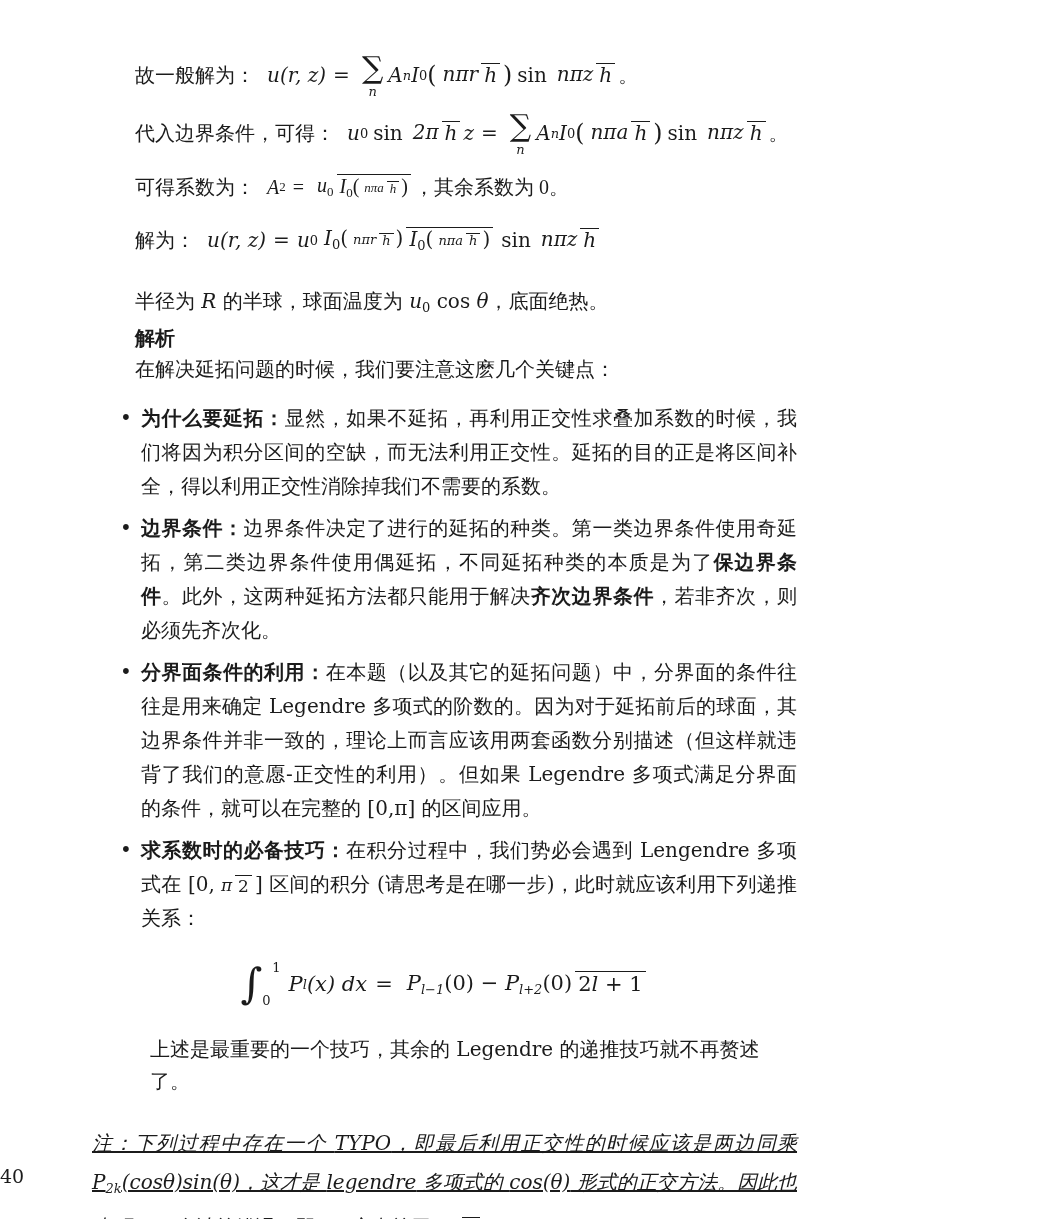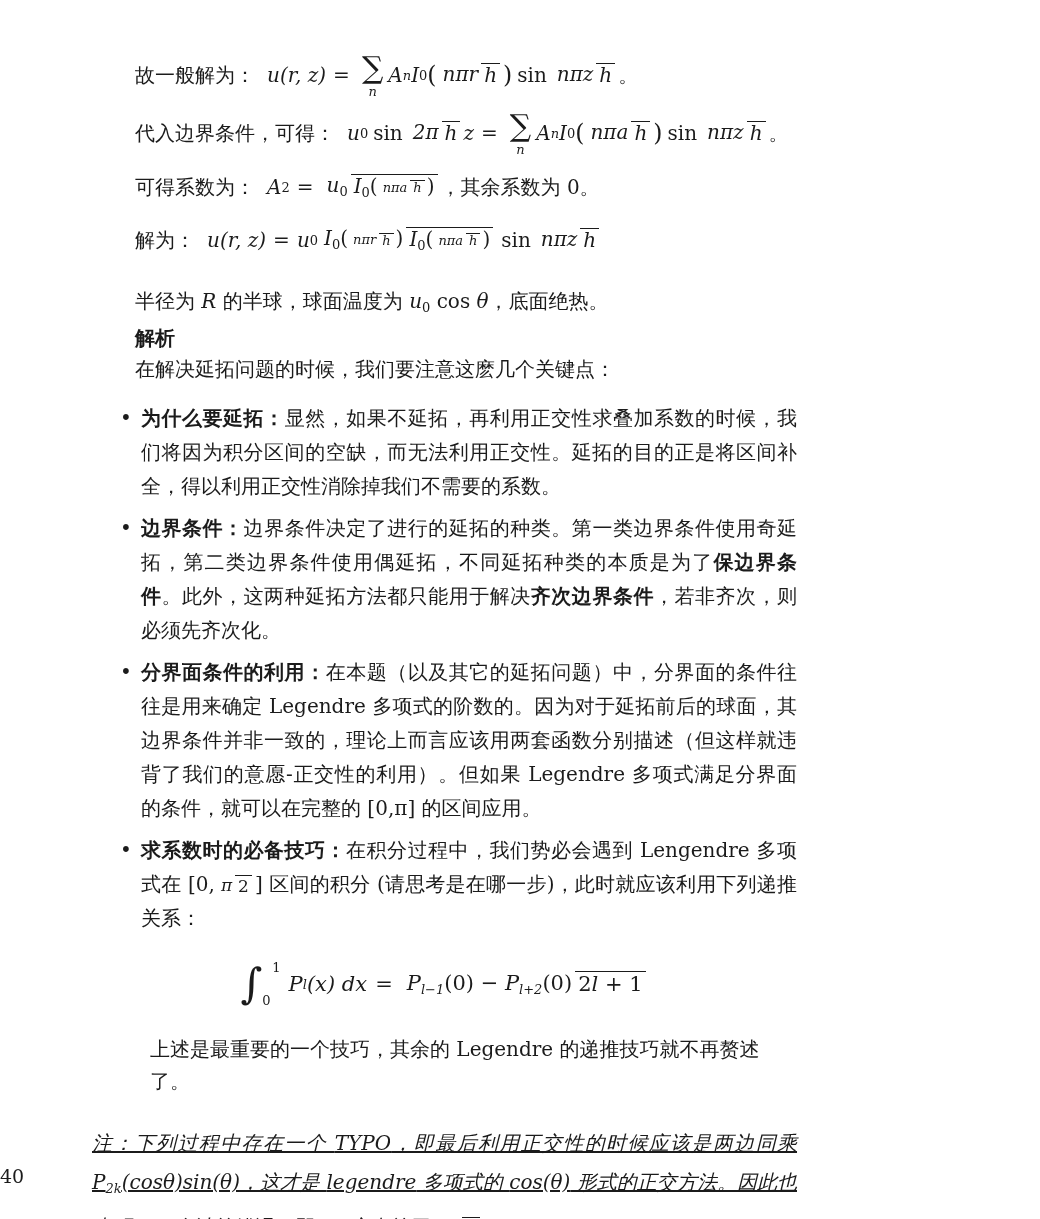--- a/index.html
+++ b/index.html
@@ -22,21 +22,21 @@
   .frac .den{border-top:1.4px solid #1b1b1b;}
   .sfrac{font-size:13px;line-height:1.05;margin:0 2px;}
   .drow{display:inline-flex;align-items:center;}
   .sum{display:inline-flex;flex-direction:column;align-items:center;margin:0 5px;line-height:1;vertical-align:middle;}
   .sum .sigma{font-size:30px;font-style:normal;line-height:1.05;}
   .sum .under{font-size:13px;font-style:italic;margin-top:1px;}
   .sb{font-size:13px;vertical-align:-4px;font-style:normal;}
   .sb.it{font-style:italic;}
   .fn{font-style:normal;margin:0 4px 0 5px;}
   .bigp{font-style:normal;font-size:118%;}
-  .h58{min-height:58px;} .h56{min-height:56px;} .h50{min-height:50px;}
+  .h58{min-height:58px;} .h56{min-height:56px;} .h50{min-height:50px;font-family:Liberation Serif, serif;}
   
   .section-heading{display:flex;gap:20px;font-size:23px;font-weight:bold;margin-top:32px;line-height:30px;}
   .pblock{margin-left:43px;font-size:20px;line-height:31px;margin-top:18px;}
   .pblock .bold-line{font-weight:bold;}
   .statement .v{font-family:"DejaVu Serif","Liberation Serif",serif;}
   ul.bullets{list-style:none;margin:16px 0 0 0;padding:0;font-size:20px;line-height:34px;text-align:justify;}
   ul.bullets li{position:relative;padding-left:49px;margin-top:8px;}
   ul.bullets .marker{position:absolute;left:28px;top:0;}
   .bold{font-weight:bold;}
   .dformula{margin-top:16px;height:66px;display:flex;align-items:center;justify-content:center;font-size:21px;}

